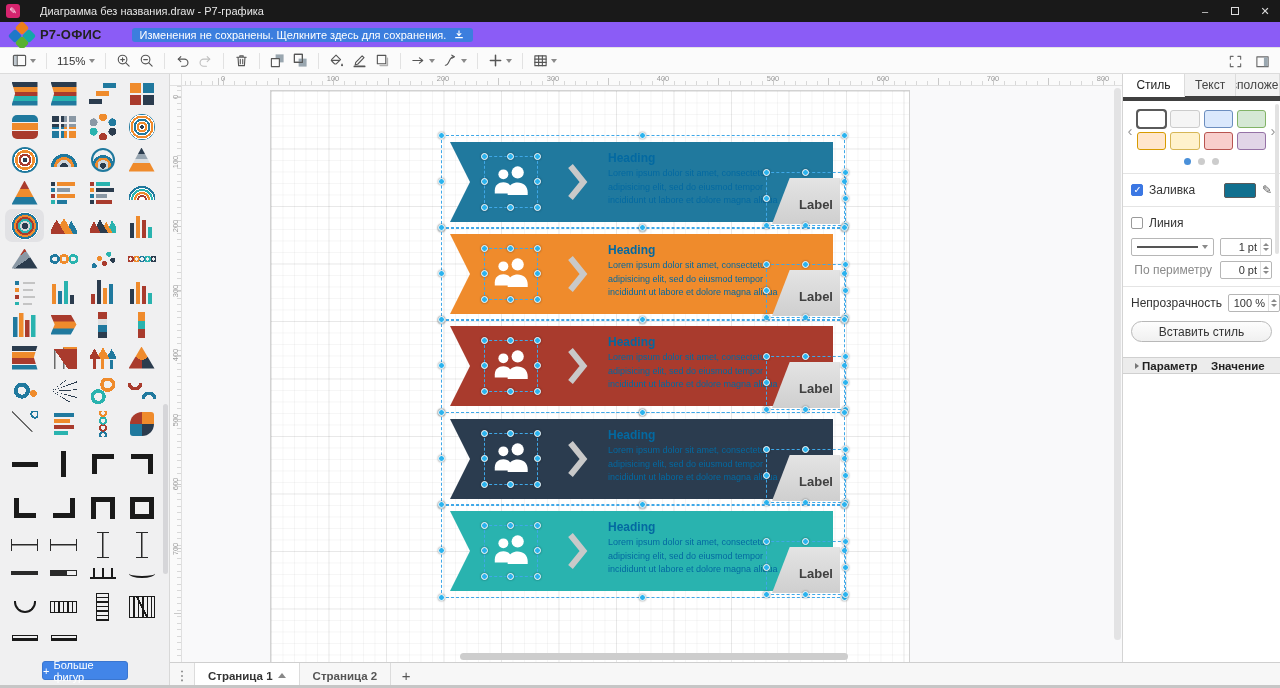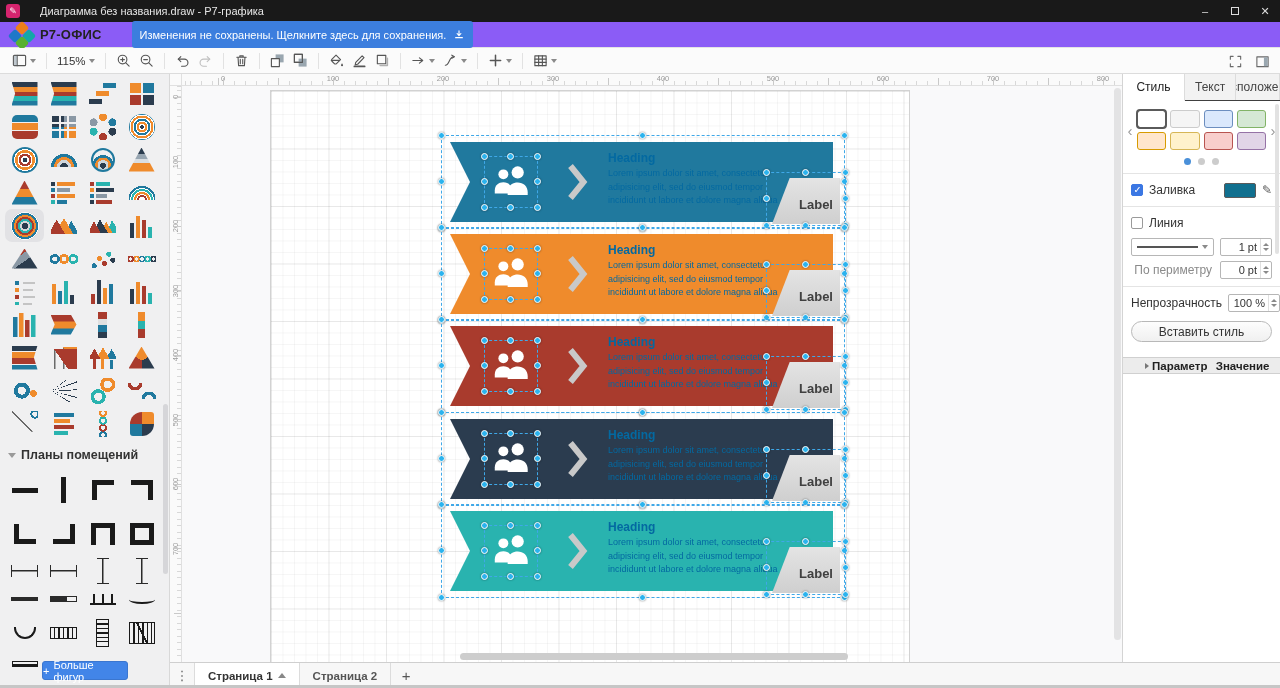--- a/index.html
+++ b/index.html
@@ -18,21 +18,21 @@
   .menubar{position:absolute;left:0;top:22px;right:0;height:26px;background:#8b5cf6;border-bottom:1px solid #e4e4e4;display:flex;align-items:center;}
   .brand{display:flex;align-items:center;margin:0 14px 0 10px;}
   .logo{position:relative;width:24px;height:24px;margin-right:6px;}
   .logo i{position:absolute;width:10px;height:10px;transform:rotate(45deg);border-radius:2px;}
   .logo .d1{left:7px;top:0;background:#ef7f1a;}
   .logo .d2{left:0;top:8px;background:#1f78c8;}
   .logo .d3{left:14px;top:8px;background:#12a7a7;}
   .logo .d4{left:7px;top:15px;background:#58b030;}
   .brand-name{font-size:13px;font-weight:bold;color:#222;letter-spacing:.2px;}
   .menu-item{font-size:12px;color:#2b2b2b;padding:4px 11px;cursor:default;}
-  .save-pill{margin-left:16px;height:27px;display:flex;align-items:center;gap:7px;background:#3c7ede;border-radius:3px;padding:0 8px;color:#fff;font-size:11px;}
+  .save-pill{margin-left:16px;height:14px;display:flex;align-items:center;gap:7px;background:#3c7ede;border-radius:3px;padding:0 8px;color:#fff;font-size:11px;}
   .save-pill svg{width:12px;height:12px;}
 
   
   .toolbar{position:absolute;left:0;top:48px;right:0;height:26px;background:#fbfbfb;border-bottom:1px solid #dcdcdc;display:flex;align-items:center;padding-left:8px;}
   .tgroup{display:flex;align-items:center;}
   .tsep{width:1px;height:16px;background:#e2e2e2;margin:0 6px;}
   .tbtn{display:flex;align-items:center;gap:3px;padding:3px 4px;border-radius:3px;color:#565656;}
   .tbtn svg{width:15px;height:15px;stroke:#565656;fill:none;stroke-width:1.2;stroke-linecap:round;stroke-linejoin:round;}
   .tbtn.dis svg{stroke:#c0c0c0;}
   .tb-text{font-size:11.5px;color:#333;}
@@ -150,21 +150,21 @@
   .hd-l{left:-4px;top:calc(50% - 4px);} .hd-r{right:-4px;top:calc(50% - 4px);}
   .hd-bl{left:-4px;bottom:-4px;} .hd-b{left:calc(50% - 4px);bottom:-4px;} .hd-br{right:-4px;bottom:-4px;}
 
   
   .tooltip{position:absolute;left:170px;top:118px;width:207px;height:227px;background:#fff;border:1px solid #c6c6c6;box-shadow:4px 4px 9px rgba(0,0,0,.18);z-index:40;}
   .tt-body{height:200px;display:flex;align-items:center;justify-content:center;}
   .tt-caption{height:25px;border-top:1px solid #dcdcdc;display:flex;align-items:center;justify-content:center;font-size:12px;color:#333;}
 
   
   .rightpanel{position:absolute;right:0;top:74px;bottom:0;width:158px;background:#fff;border-left:1px solid #d4d4d4;font-size:12px;color:#333;overflow:hidden;}
-  .rp-tabs{display:flex;height:27px;background:#f2f2f2;border-bottom:1px solid #404040;}
+  .rp-tabs{display:flex;height:27px;background:#f2f2f2;border-bottom:5px solid #404040;}
   .rp-tab{display:flex;align-items:center;justify-content:center;font-size:12px;color:#444;border-right:1px solid #dcdcdc;padding:0 10px;white-space:nowrap;overflow:hidden;}
   .rp-tab.active{background:#fff;border-bottom:1px solid #fff;margin-bottom:-1px;color:#222;}
   .rp-carousel{display:flex;align-items:center;padding:9px 2px 4px 2px;gap:2px;}
   .car-arrow{font-size:15px;color:#9a9a9a;width:10px;text-align:center;line-height:1;}
   .sw-grid{display:grid;grid-template-columns:repeat(4,1fr);gap:4px;flex:1;}
   .sw{height:18px;border-radius:3px;border:1px solid #ccc;}
   .sw.sel{outline:2px solid #5a5a5a;outline-offset:-1px;}
   .rp-dots{display:flex;justify-content:center;gap:7px;padding:4px 0 8px 0;}
   .rp-dot{width:7px;height:7px;border-radius:50%;background:#ccc;}
   .rp-dot.on{background:#4a90d9;}
@@ -179,21 +179,21 @@
   .pencil{font-size:12px;color:#555;}
   .lsel{flex:1;height:18px;border:1px solid #b6b6b6;border-radius:2px;display:flex;align-items:center;padding:0 5px;gap:4px;background:#fff;}
   .lsel .dashline{flex:1;height:1.5px;background:#555;}
   .spin{width:52px;height:18px;border:1px solid #b6b6b6;border-radius:2px;display:flex;align-items:center;background:#fff;flex:0 0 auto;}
   .spin-v{flex:1;text-align:right;font-size:11px;padding-right:3px;}
   .spin-btns{width:11px;display:flex;flex-direction:column;align-items:center;justify-content:center;gap:2px;border-left:1px solid #e0e0e0;height:100%;}
   .tri-up-s{width:0;height:0;border-left:3px solid transparent;border-right:3px solid transparent;border-bottom:3.5px solid #8a8a8a;}
   .tri-dn-s{width:0;height:0;border-left:3px solid transparent;border-right:3px solid transparent;border-top:3.5px solid #8a8a8a;}
   .ins-btn{display:block;width:100%;height:21px;border:1px solid #b8b8b8;border-radius:11px;background:linear-gradient(#fdfdfd,#f0f0f0);font-size:12px;color:#333;font-family:inherit;}
   .param-head{display:flex;border-top:1px solid #d0d0d0;border-bottom:1px solid #d0d0d0;background:#ececec;height:17px;align-items:center;font-size:11.5px;font-weight:bold;color:#222;margin-top:8px;}
-  .param-head .c1{flex:1.1;display:flex;align-items:center;gap:3px;padding-left:22px;}
+  .param-head .c1{flex:1.1;display:flex;align-items:center;gap:3px;padding-left:12px;}
   .param-head .c2{flex:1;}
   .tri-right{width:0;height:0;border-top:3.5px solid transparent;border-bottom:3.5px solid transparent;border-left:4.5px solid #777;}
   .rp-scroll{position:absolute;right:1px;top:30px;width:4px;height:150px;background:#e2e2e2;border-radius:2px;}
 
   
   .tabbar{position:absolute;left:170px;right:0;bottom:0;height:26px;background:#f7f7f7;border-top:1px solid #cfcfcf;display:flex;align-items:stretch;}
   .tb-menu{width:24px;display:flex;align-items:center;justify-content:center;color:#666;font-size:13px;}
   .page-tab{display:flex;align-items:center;gap:5px;padding:0 13px;font-size:11.5px;color:#555;border-right:1px solid #dcdcdc;}
   .page-tab.active{background:#fff;border-left:1px solid #dcdcdc;color:#333;}
   .tri-up{width:0;height:0;border-left:4px solid transparent;border-right:4px solid transparent;border-bottom:5px solid #888;}
@@ -507,24 +507,20 @@
         <div class="shape-cell">
           <div class="thumb st-orgrows"></div>
         </div>
         <div class="shape-cell">
           <div class="thumb st-chevdots"></div>
         </div>
         <div class="shape-cell">
           <div class="thumb st-petals"></div>
         </div>
       </div>
-    <div class="fp-title">
-      <span class="tri-down"></span>
-      <span>Планы помещений</span>
-    </div>
     <div class="fp-grid" id="fp-grid">
         <div class="fp-cell">
           <div class="thumb fp-wall-h"></div>
         </div>
         <div class="fp-cell">
           <div class="thumb fp-wall-v"></div>
         </div>
         <div class="fp-cell">
           <div class="thumb fp-corner-tl"></div>
         </div>

